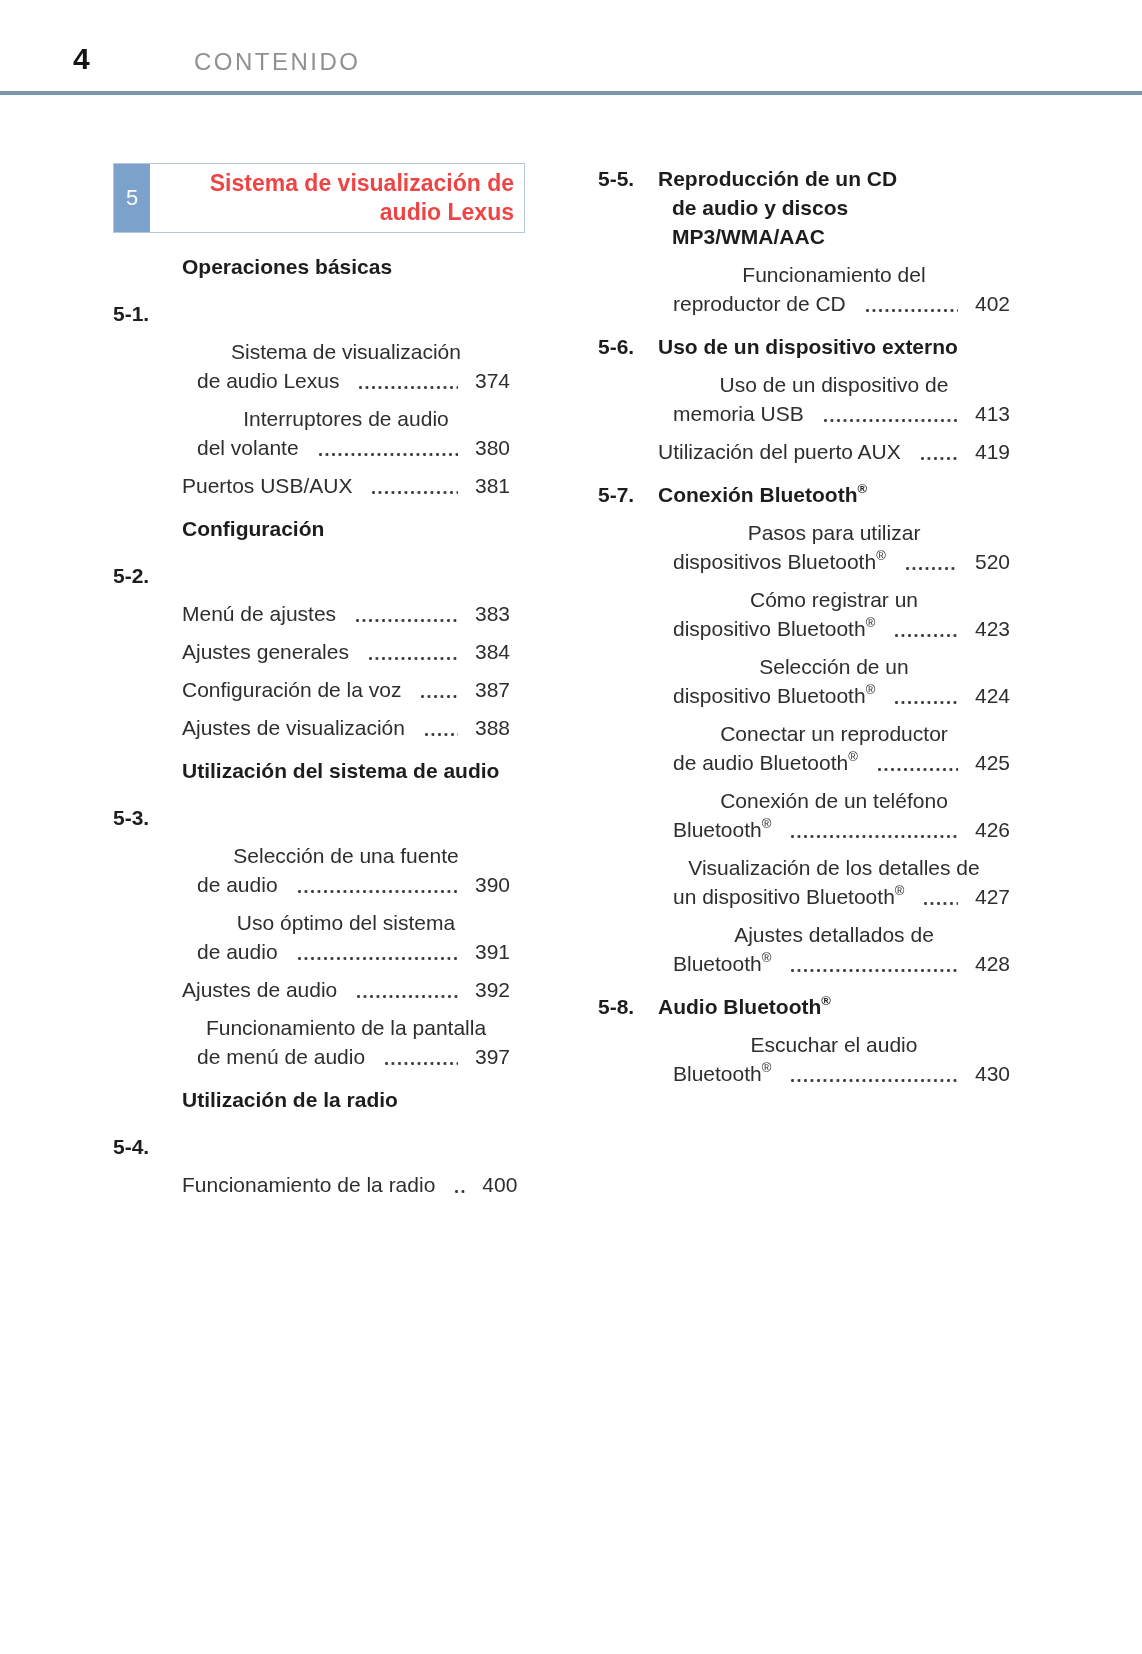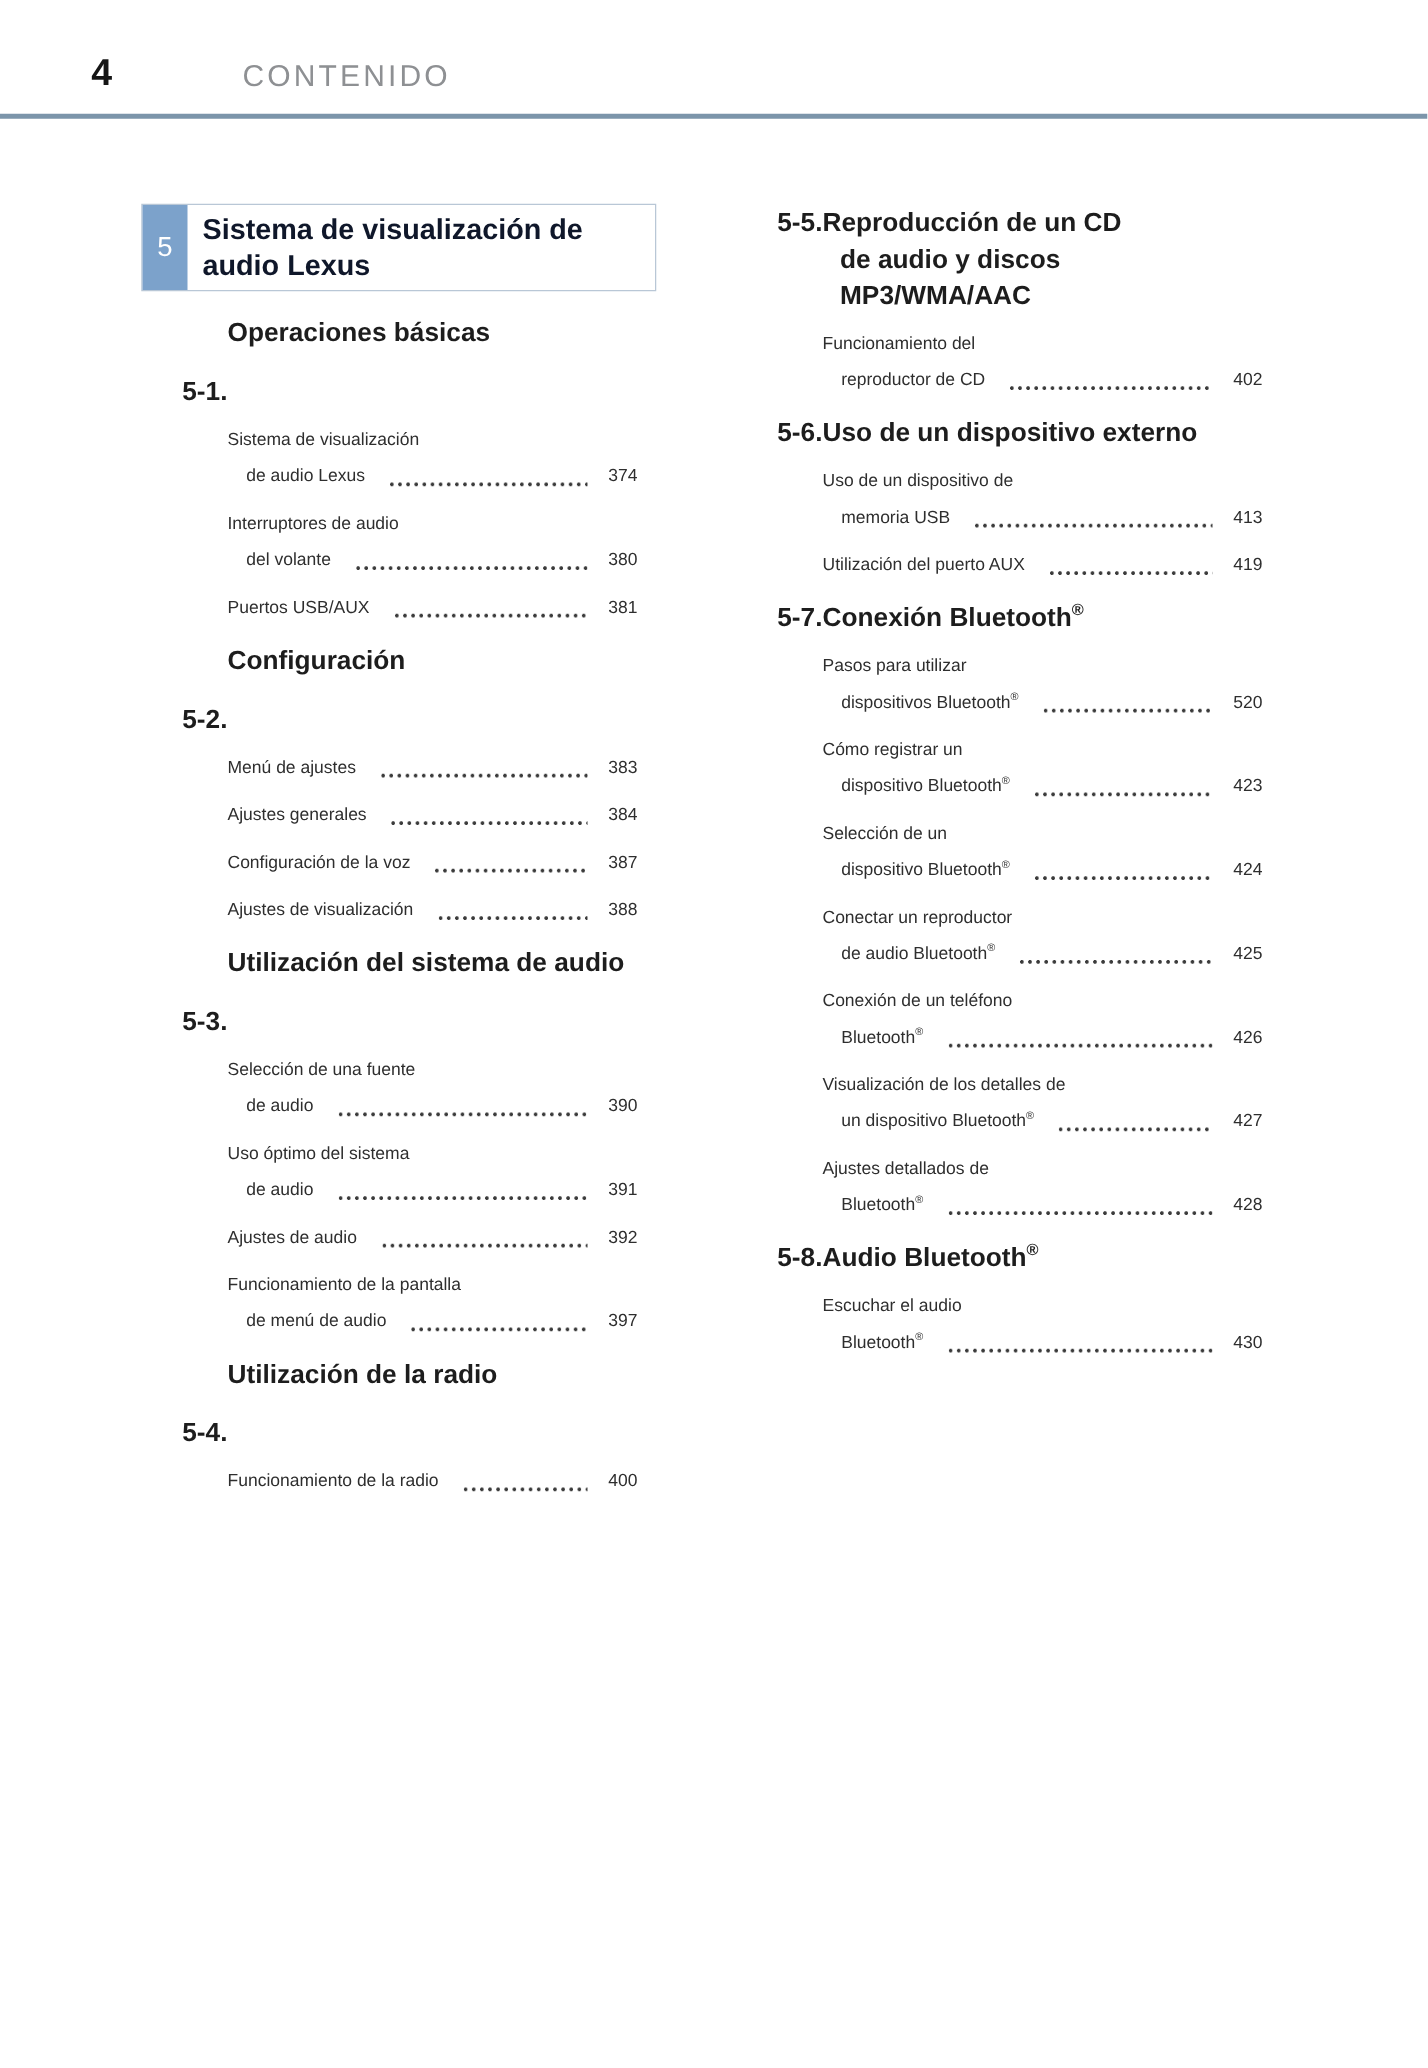--- a/index.html
+++ b/index.html
@@ -45,39 +45,40 @@
   .chapter-tab {
     flex: none; width: 36px;
     background: var(--accent, #7ca2cb);
     color: #ffffff;
     display: flex; align-items: center; justify-content: center;
     font-size: 22px;
   }
   .chapter-title {
     padding: 5px 10px 5px 12px;
     font-size: 23px; font-weight: bold; line-height: 29px;
-    color: #0f172a;
+    color: #ef4444;
+    text-align: right;
   }
 
   
   .section { margin: 14px 0 14px 0; }
   .sec-head {
     display: flex;
     font-weight: bold; font-size: 21px; line-height: 29px;
     color: #1d1d1d;
     margin-bottom: 9px;
   }
   .col-left  .sec-head .sec-num { width: 69px; margin-top: 47px; }
   .col-right .sec-head .sec-num { width: 60px; }
-  .sec-num { flex: none; text-align: right; }
+  .sec-num { flex: none; }
   .sec-title { flex: 1; }
   .sec-title .t-line { white-space: nowrap; }
   .sec-title .t-line.cont { margin-left: 14px; }
 
-  .entry { font-size: 14px; line-height: 29px; margin-bottom: 9px; }
+  .entry { font-size: 21px; line-height: 29px; margin-bottom: 9px; text-align: center; }
   .col-left  .entry { padding-left: 69px; }
   .col-right .entry { padding-left: 60px; }
   .entry-line { white-space: nowrap; }
   .entry-last { display: flex; align-items: baseline; gap: 12px; }
   .entry-last.indent { padding-left: 15px; }
   .txt { white-space: nowrap; flex: none; }
   .leader { flex: 1 1 auto; min-width: 14px; margin: 0 3px 0 6px; position: relative; align-self: stretch; }
   .leader::after {
     content: "";
     position: absolute; left: 2px; right: 2px; bottom: 6px; height: 3px;

